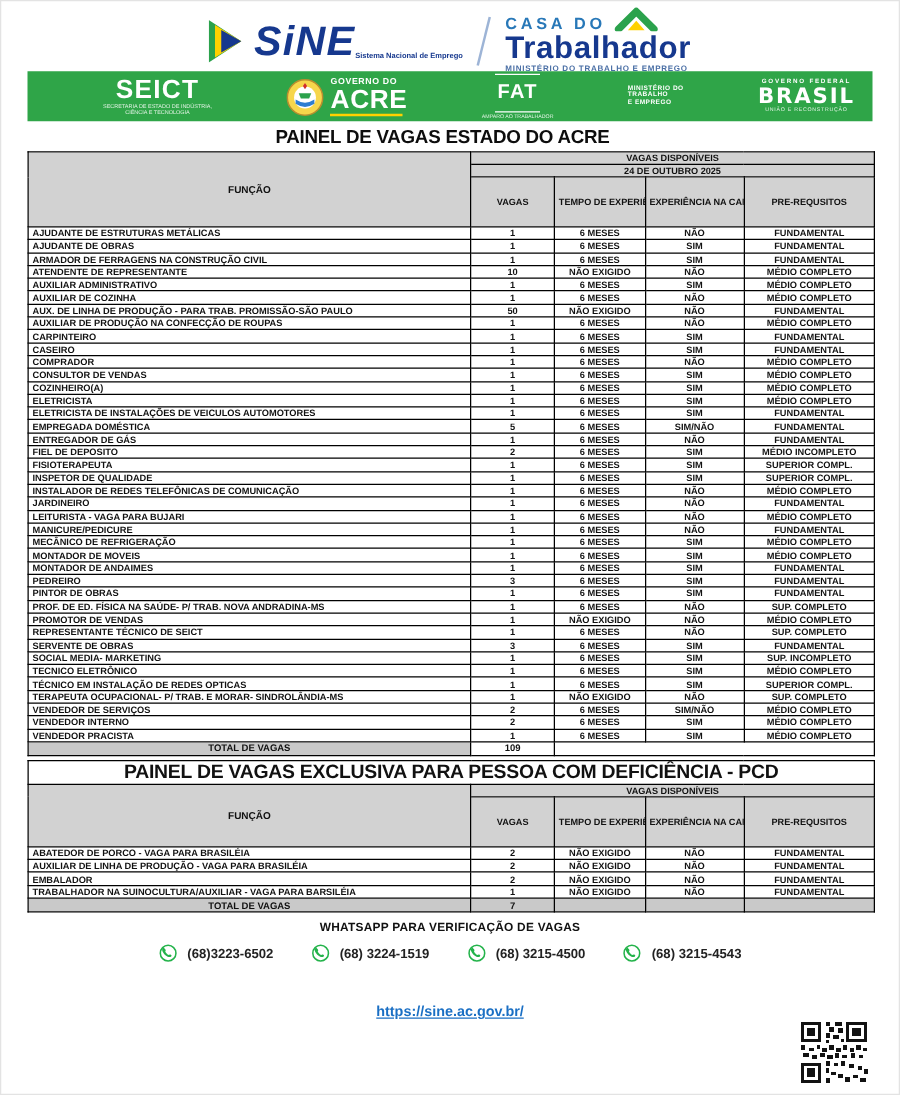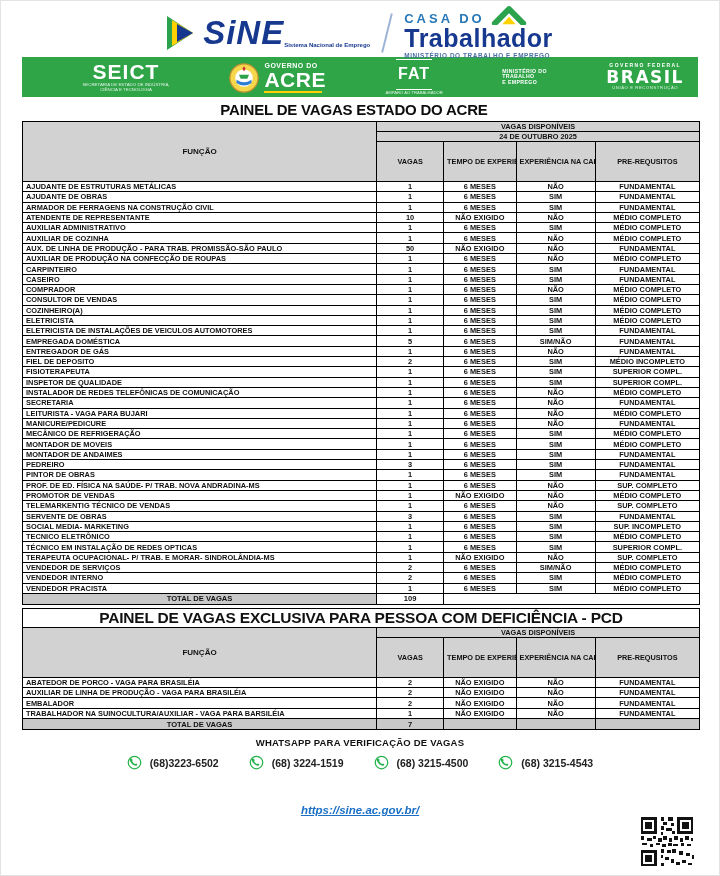--- a/index.html
+++ b/index.html
@@ -57,21 +57,21 @@
   td.tv { text-align:center; }
   table.pcd { margin-top:3px; }
   th.pcd-title { background:#fff; font-size:15.5px; font-weight:bold; height:18px; text-align:center; letter-spacing:-0.2px; }
   table.pcd td.tl, table.pcd td.tv, table.pcd td.te { background:#c9c9c9; }
   
   .footer { text-align:center; margin-top:7px; }
   .wa-title { font-size:9.5px; font-weight:bold; letter-spacing:0.2px; }
   .wa-row { display:flex; justify-content:center; align-items:center; gap:30px; margin-top:7px; }
   .wa-item { display:flex; align-items:center; gap:8px; }
   .wa-num { font-size:10.5px; font-weight:bold; color:#222; }
-  .url-wrap { margin-top:30px;font-style:italic; }
+  .url-wrap { margin-top:30px; }
   a.url { color:#1a6fc4; font-size:11.5px; font-weight:bold; text-decoration:underline; cursor:pointer; }
   .qr { position:absolute; right:19px; bottom:5px; width:66px; height:60px; }
 </style>
 </head>
 <body>
 
 <div class="page">
 
   <div class="topbar">
     <div class="sine-group">
@@ -301,21 +301,21 @@
           <td class="ct">SUPERIOR COMPL.</td>
         </tr>
         <tr>
           <td class="fn">INSTALADOR DE REDES TELEFÔNICAS  DE COMUNICAÇÃO</td>
           <td class="ct">1</td>
           <td class="ct">6 MESES</td>
           <td class="ct">NÃO</td>
           <td class="ct">MÉDIO COMPLETO</td>
         </tr>
         <tr>
-          <td class="fn">SECRETARIA</td>
+          <td class="fn">JARDINEIRO</td>
           <td class="ct">1</td>
           <td class="ct">6 MESES</td>
           <td class="ct">NÃO</td>
           <td class="ct">FUNDAMENTAL</td>
         </tr>
         <tr>
           <td class="fn">LEITURISTA - VAGA PARA BUJARI</td>
           <td class="ct">1</td>
           <td class="ct">6 MESES</td>
           <td class="ct">NÃO</td>
@@ -371,21 +371,21 @@
           <td class="ct">SUP. COMPLETO</td>
         </tr>
         <tr>
           <td class="fn">PROMOTOR DE VENDAS</td>
           <td class="ct">1</td>
           <td class="ct">NÃO EXIGIDO</td>
           <td class="ct">NÃO</td>
           <td class="ct">MÉDIO COMPLETO</td>
         </tr>
         <tr>
-          <td class="fn">TELEMARKENTIG TÉCNICO DE VENDAS</td>
+          <td class="fn">REPRESENTANTE TÉCNICO DE SEICT</td>
           <td class="ct">1</td>
           <td class="ct">6 MESES</td>
           <td class="ct">NÃO</td>
           <td class="ct">SUP. COMPLETO</td>
         </tr>
         <tr>
           <td class="fn">SERVENTE DE OBRAS</td>
           <td class="ct">3</td>
           <td class="ct">6 MESES</td>
           <td class="ct">SIM</td>

